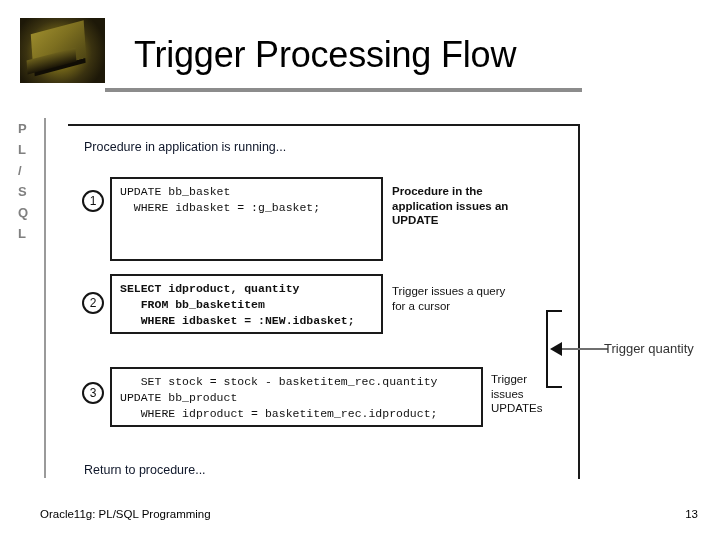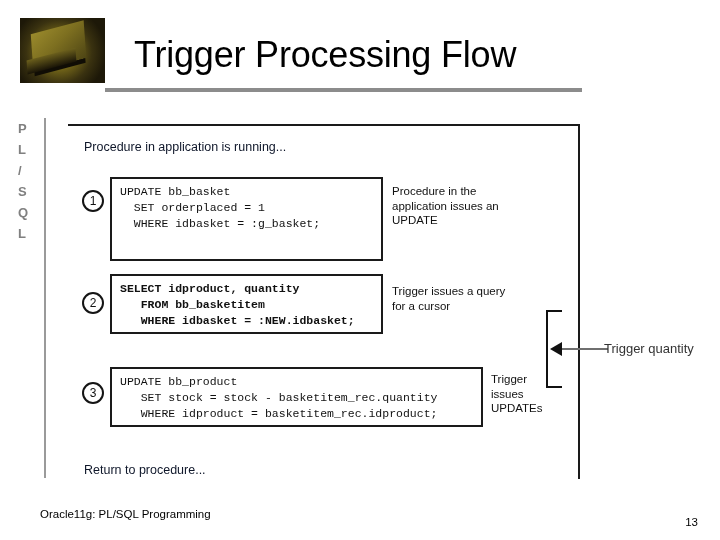--- a/index.html
+++ b/index.html
@@ -208,21 +208,20 @@
     font-size: 11.5px;
     color: #000000;
     white-space: nowrap;
   }
   #footer-page {
     position: absolute;
     right: 22px;
     top: 508px;
     font-size: 11.5px;
     color: #000000;
-    margin-top: 8px;
   }
 </style>
 </head>
 <body>
 
 <div id="slide-logo">
   <div class="book-face"></div>
   <div class="book-spine"></div>
 </div>
 
@@ -243,41 +242,40 @@
 
   <div id="diagram-top-border"></div>
   <div id="diagram-right-border"></div>
 
   <div class="flow-note" id="note-top">Procedure in application is running...</div>
 
   <div class="step-row">
     <div class="step-badge" style="left:14px; top:66px;">1</div>
     <div class="code-box" style="left:42px; top:53px; width:273px; height:84px;">
       <div class="code-line">UPDATE bb_basket</div>
-      <div class="code-line">  SET orderplaced = 1</div>
       <div class="code-line">  WHERE idbasket = :g_basket;</div>
     </div>
-    <div class="side-note" style="left:324px; top:60px; width:130px;">Procedure in the application issues an UPDATE</div>
+    <div class="side-note" style="left:324px; top:60px; width:130px;font-weight:bold;">Procedure in the application issues an UPDATE</div>
   </div>
 
   <div class="step-row">
     <div class="step-badge" style="left:14px; top:168px;">2</div>
     <div class="code-box" style="left:42px; top:150px; width:273px; height:60px;font-weight:bold;">
       <div class="code-line">SELECT idproduct, quantity</div>
       <div class="code-line">   FROM bb_basketitem</div>
       <div class="code-line">   WHERE idbasket = :NEW.idbasket;</div>
     </div>
     <div class="side-note" style="left:324px; top:160px; width:120px;">Trigger issues a query for a cursor</div>
   </div>
 
   <div class="step-row">
     <div class="step-badge" style="left:14px; top:258px;">3</div>
     <div class="code-box" style="left:42px; top:243px; width:373px; height:60px;">
+      <div class="code-line">   SET stock = stock - basketitem_rec.quantity</div>
       <div class="code-line">UPDATE bb_product</div>
-      <div class="code-line">   SET stock = stock - basketitem_rec.quantity</div>
       <div class="code-line">   WHERE idproduct = basketitem_rec.idproduct;</div>
     </div>
     <div class="side-note" style="left:423px; top:248px; width:70px;">Trigger issues UPDATEs</div>
   </div>
 
   <div class="flow-note" id="note-bottom">Return to procedure...</div>
 </div>
 
 <div id="bracket"></div>
 <div id="bracket-arrow-line"></div>

